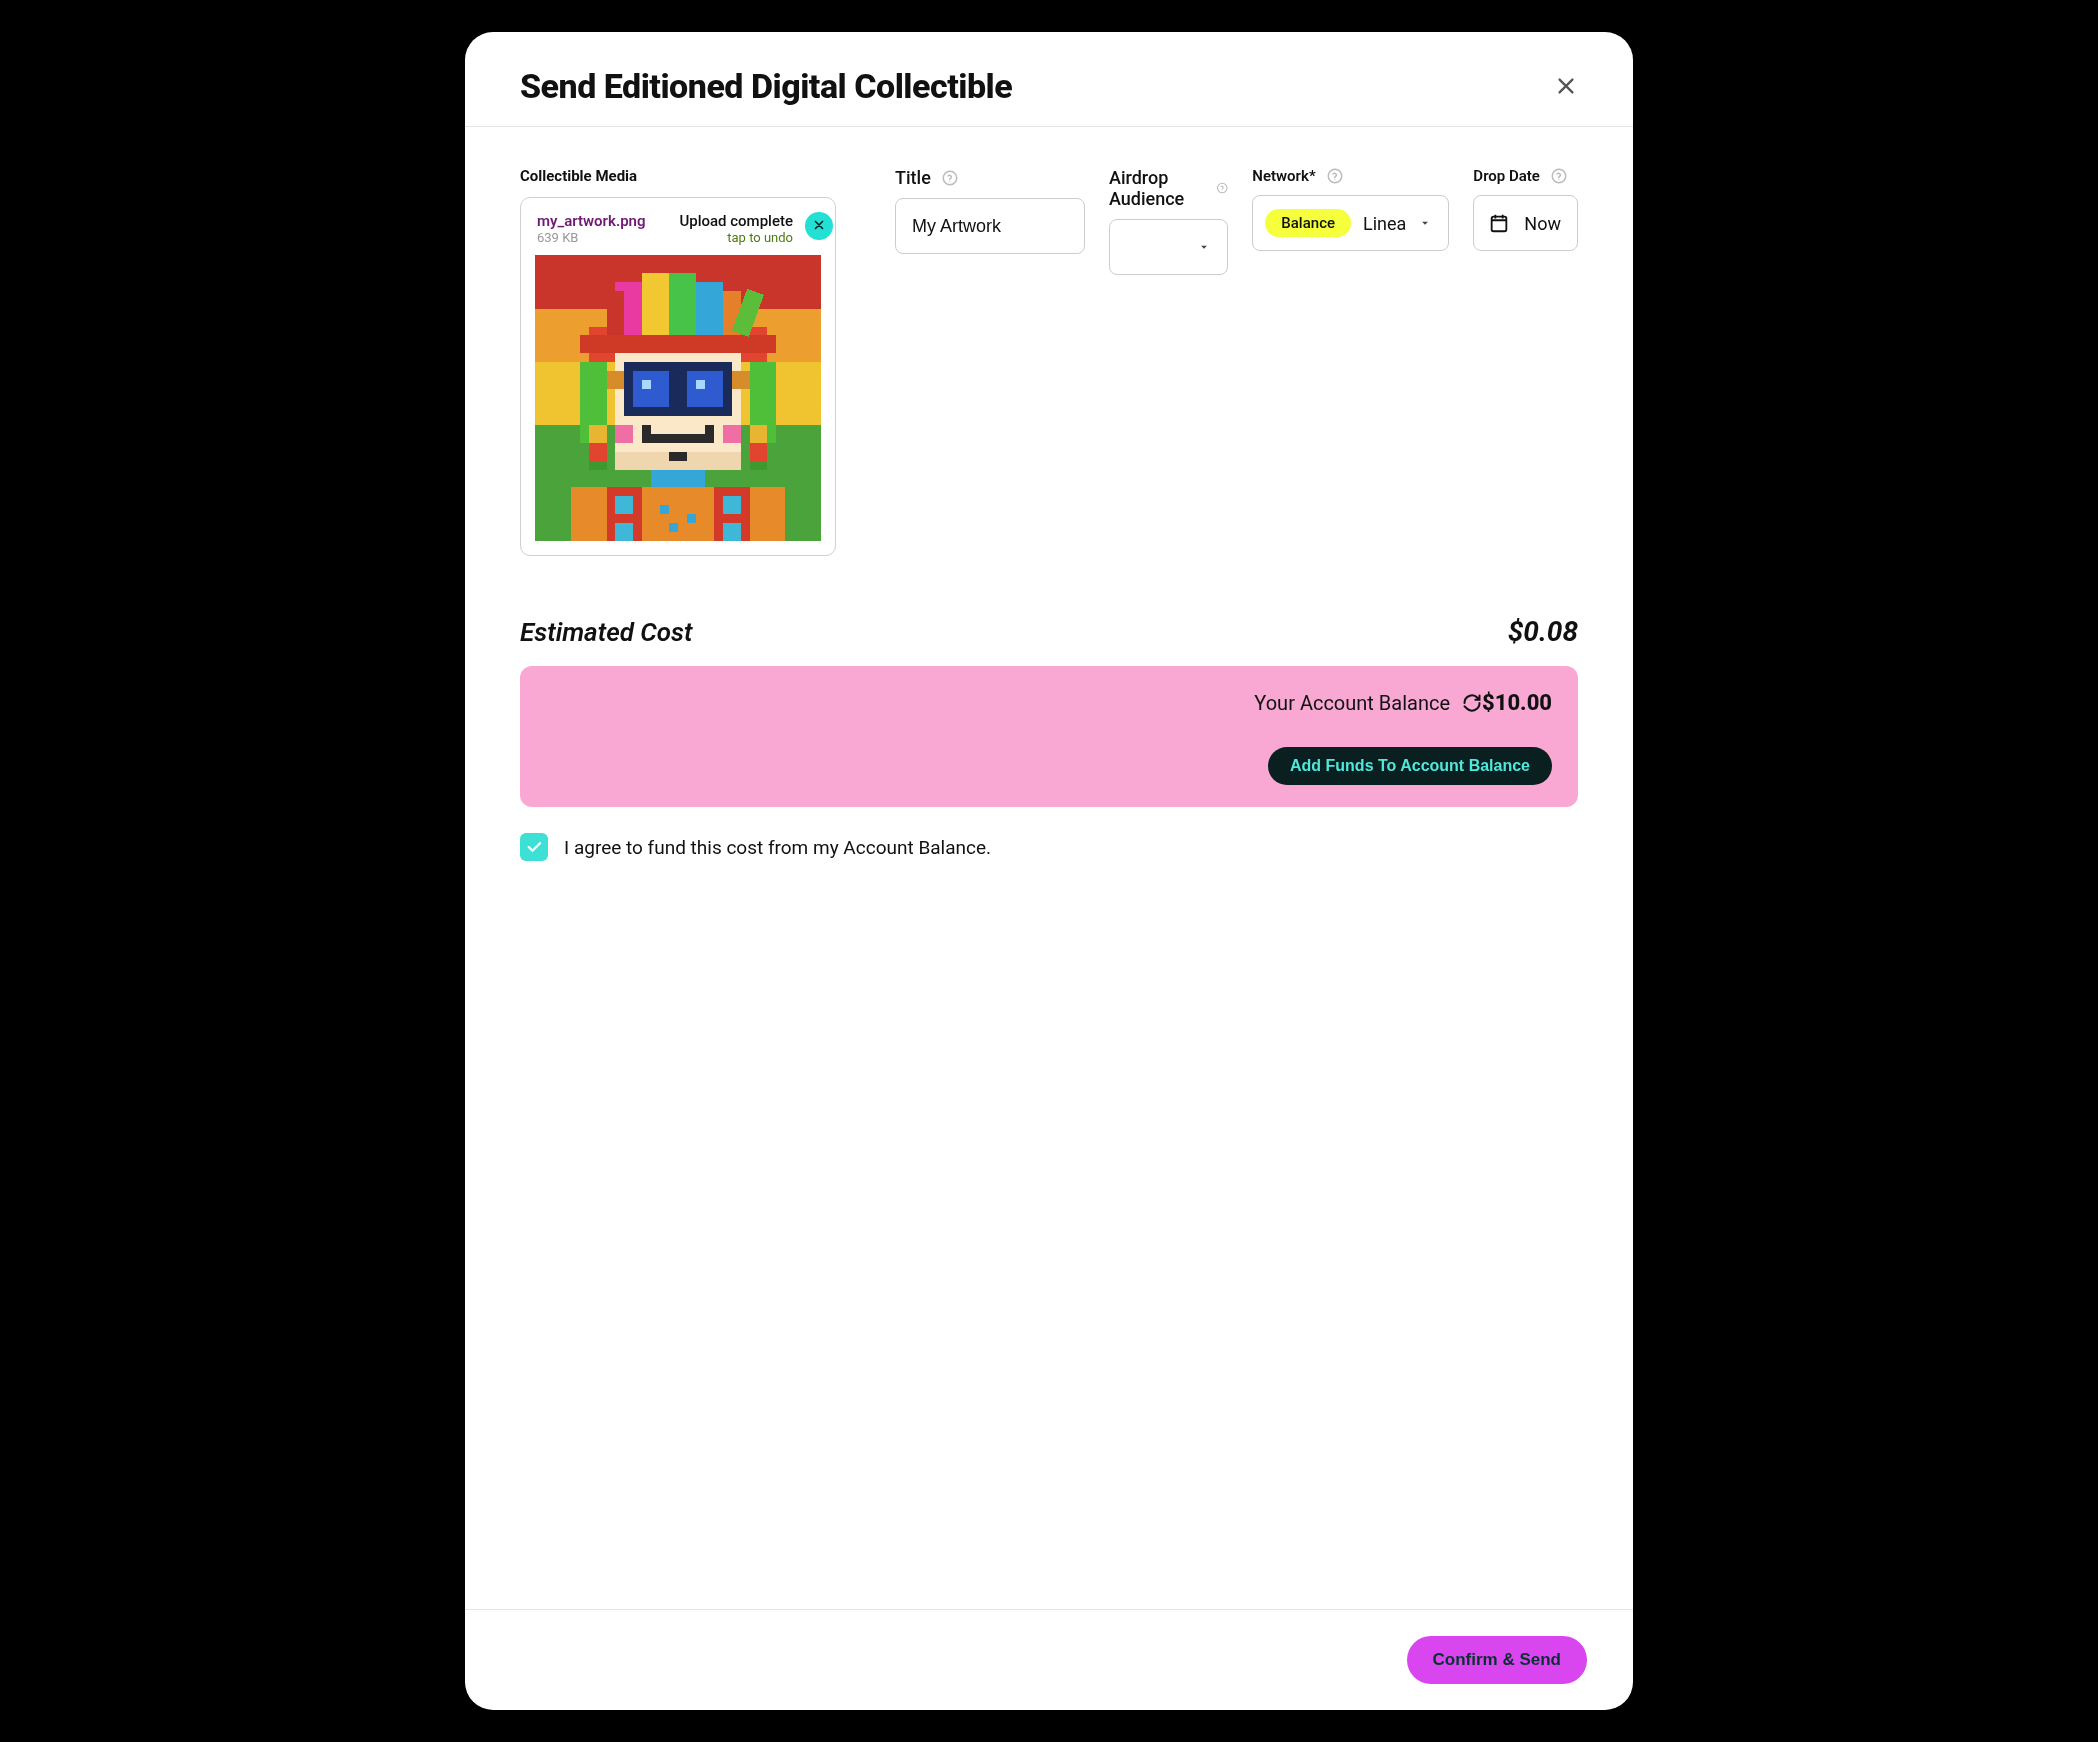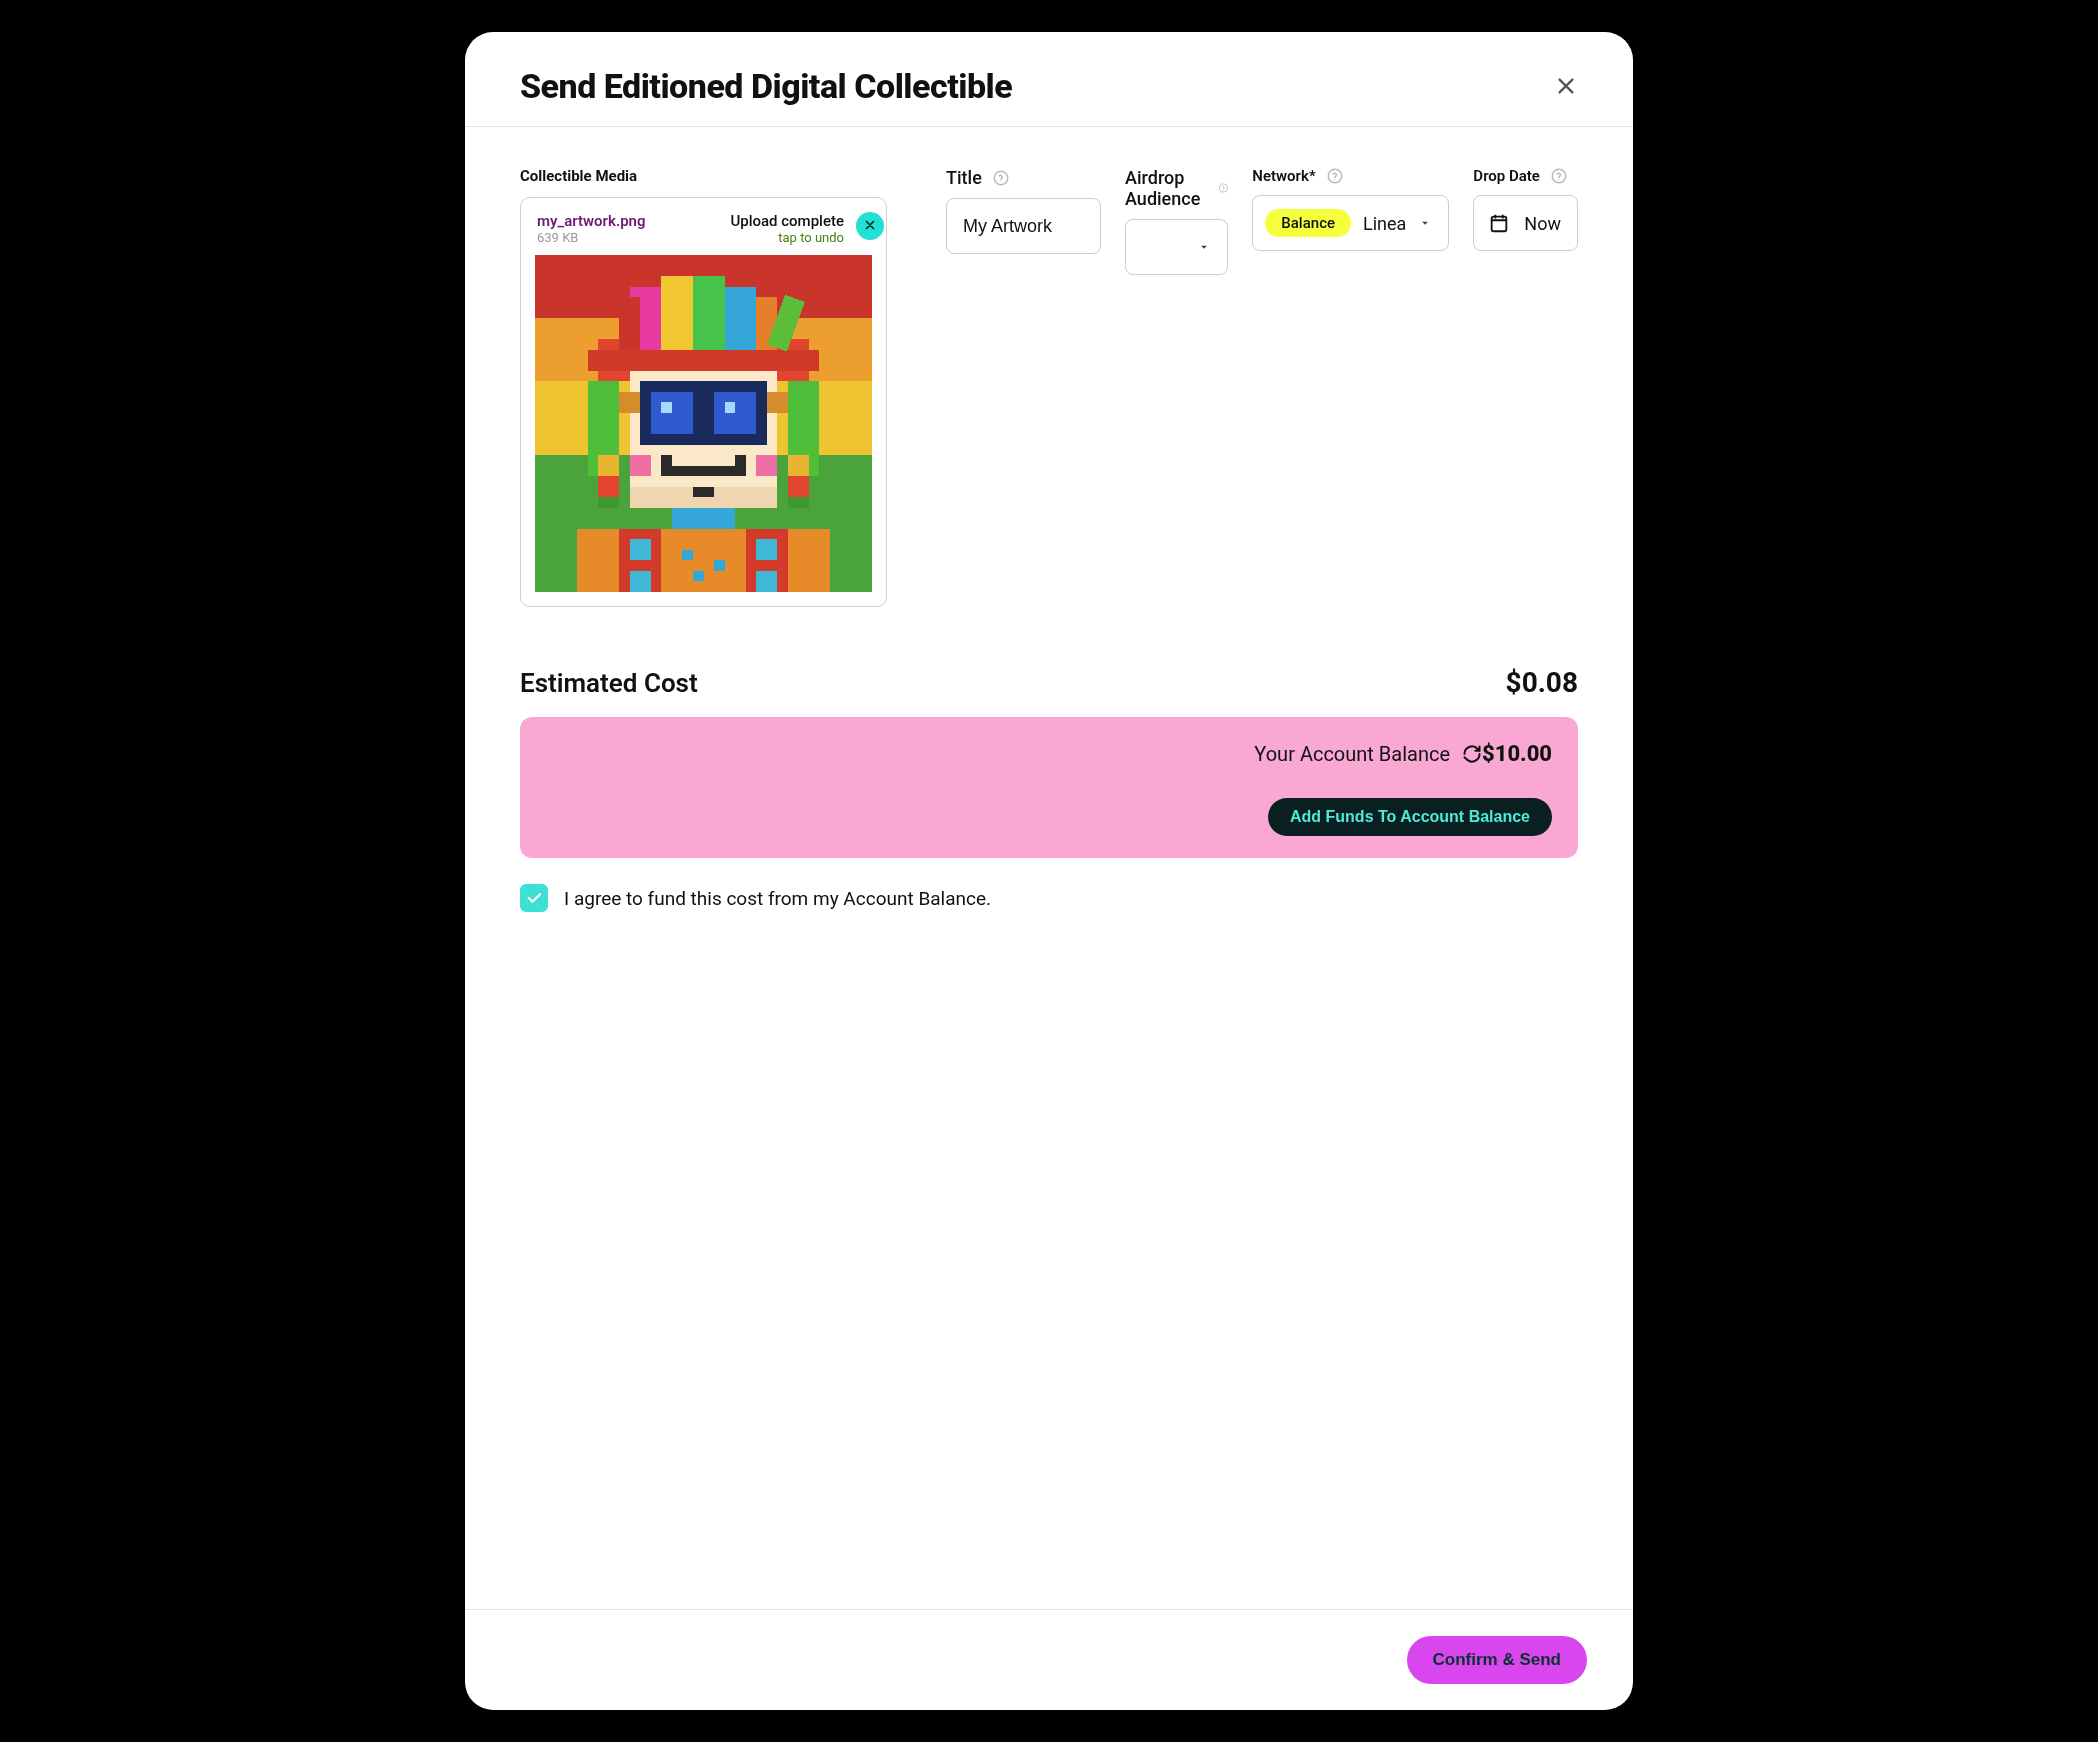--- a/index.html
+++ b/index.html
@@ -49,21 +49,21 @@
     overflow: auto;
   }
 
   .top-grid {
     display: flex;
     gap: 59px;
     align-items: flex-start;
   }
 
   
-  .media-col { width: 367px; flex-shrink: 0; }
+  .media-col { width: 316px; flex-shrink: 0; }
   .section-label {
     font-size: 15px;
     font-weight: 700;
     color: #111;
     margin-bottom: 12px;
   }
   .media-card {
     border: 1px solid #d0d0d0;
     border-radius: 10px;
     padding: 10px 14px 14px 14px;
@@ -150,20 +150,21 @@
 
   .date-box { display: flex; align-items: center; gap: 14px; padding-left: 14px; }
   .cal-icon { width: 22px; height: 22px; color: #111; }
   .cal-icon svg { width: 100%; height: 100%; }
 
   
   .cost-section { margin-top: 59px; }
   .cost-header {
     display: flex; justify-content: space-between; align-items: baseline;
     margin-bottom: 18px;
+    font-style: italic;
   }
   .cost-title { font-size: 26px; font-weight: 600; color: #111; }
   .cost-amount { font-size: 28px; font-weight: 700; color: #111; }
 
   .balance-card {
     background: #f9a8d4;
     border-radius: 12px;
     padding: 24px 26px 22px 26px;
     display: flex; flex-direction: column; gap: 32px; align-items: flex-end;
   }

